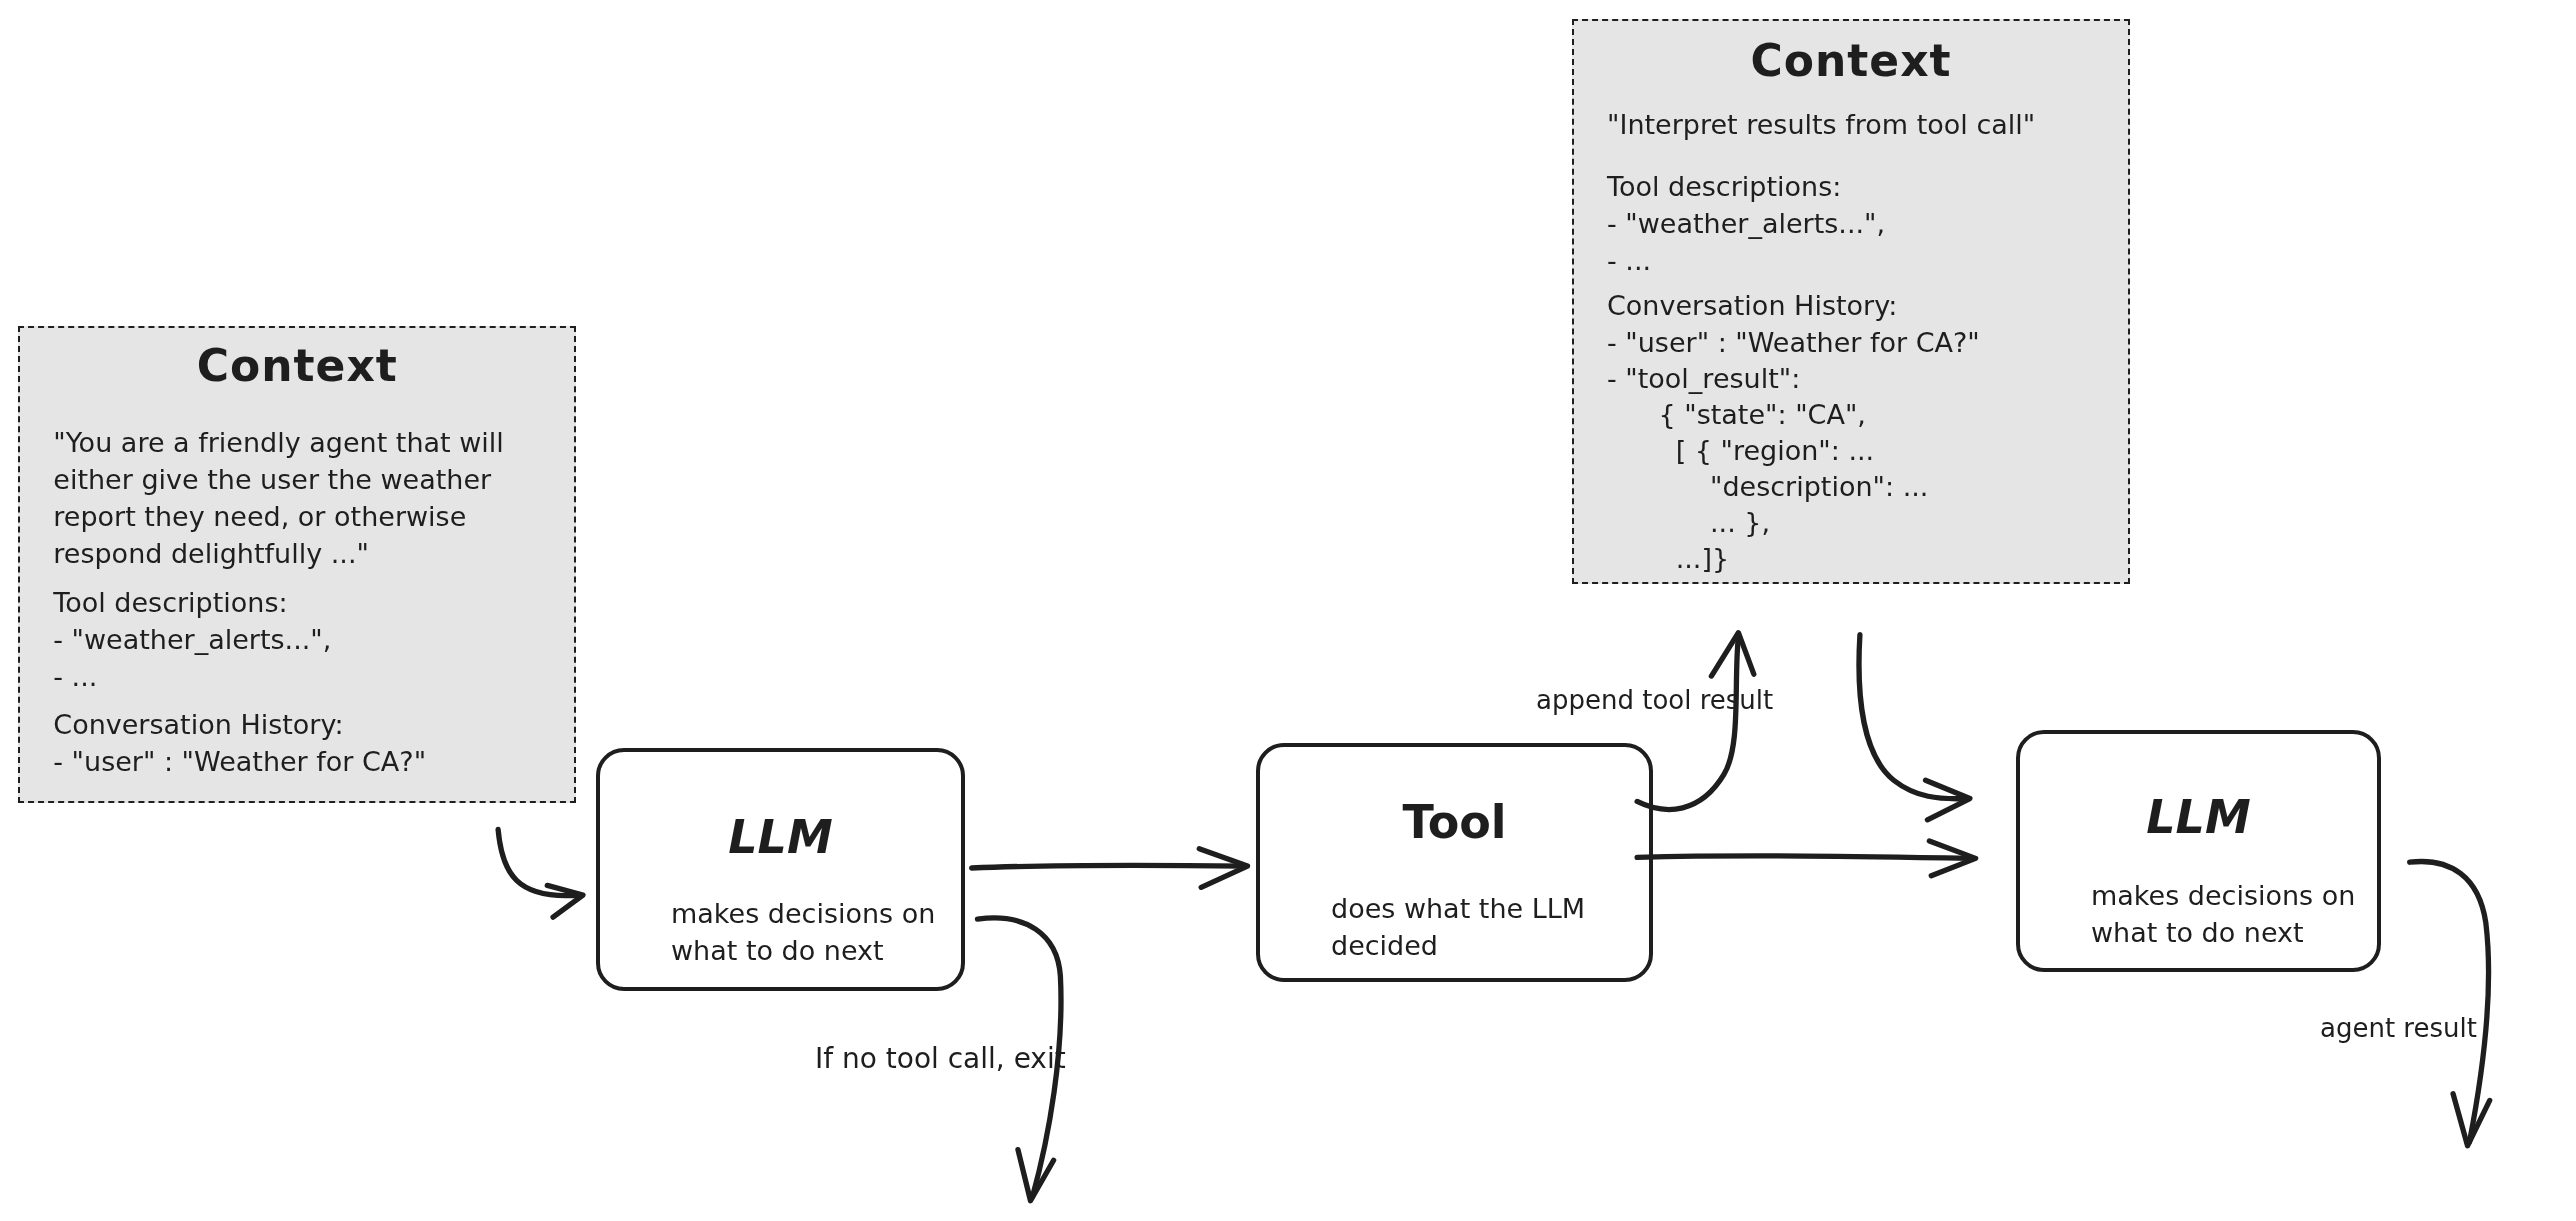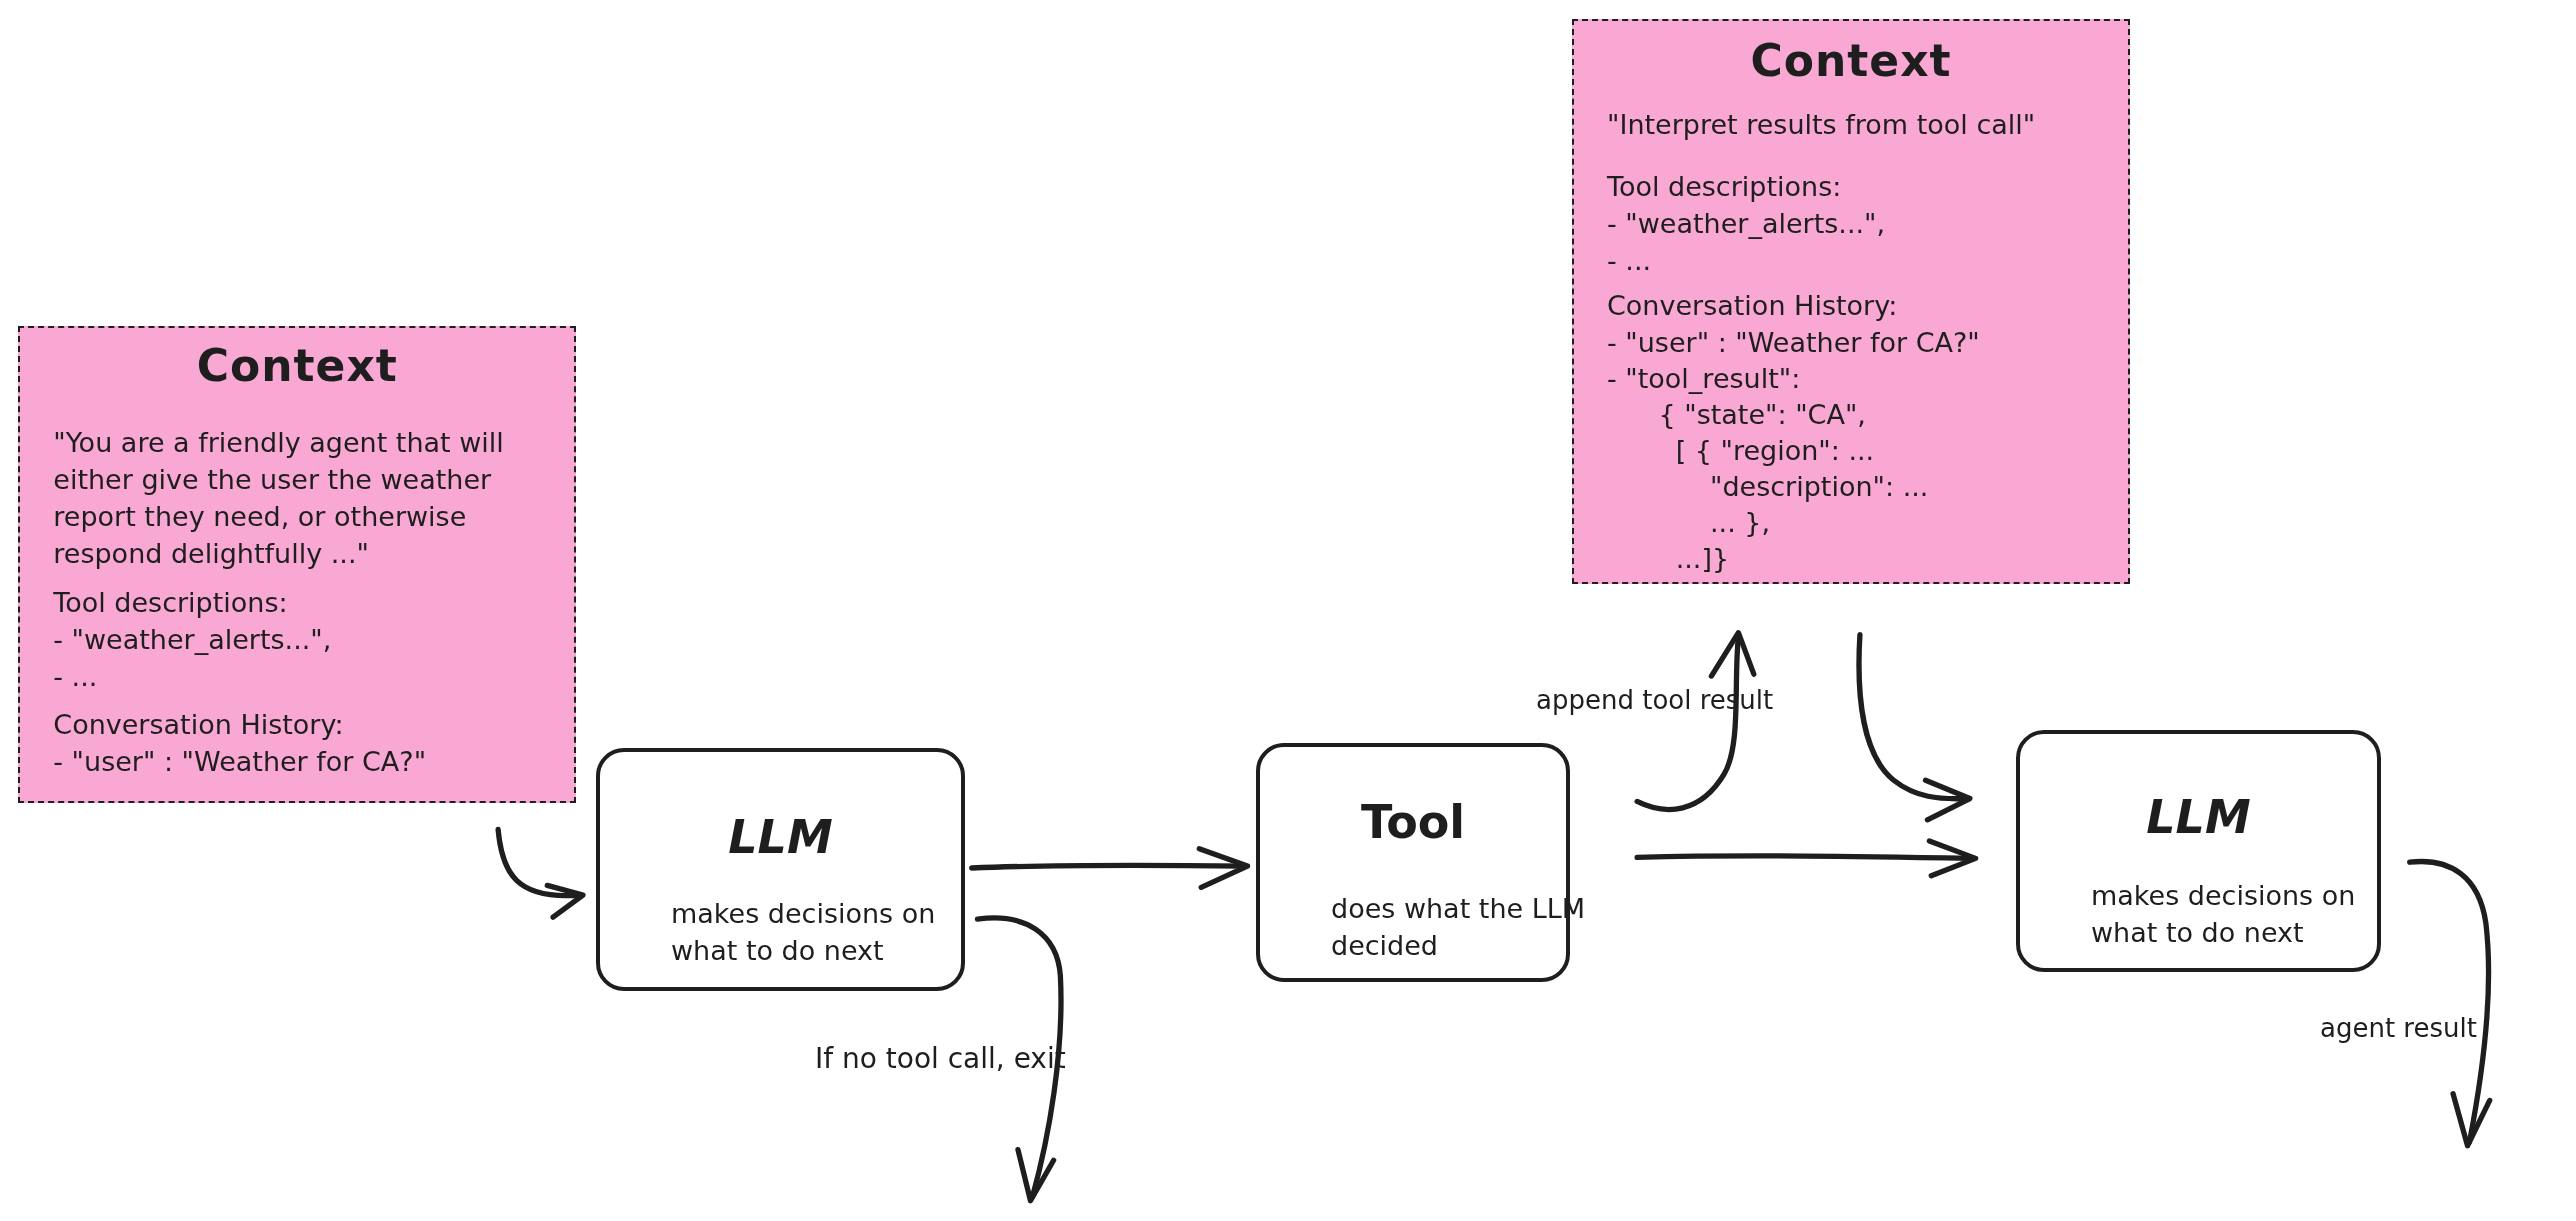--- a/index.html
+++ b/index.html
@@ -15,21 +15,21 @@
   #canvas {
     position: relative;
     width: 2576px;
     height: 1221px;
     background: #ffffff;
   }
   
   .ctx {
     position: absolute;
     border: 2.9px dashed #1e1e1e;
-    background: #f9a8d4;
+    background: #e5e5e5;
     box-sizing: border-box;
   }
   .ctx-title {
     text-align: center;
     font-size: 44px;
     font-weight: bold;
     letter-spacing: 1px;
   }
   .ctx-body {
     position: absolute;
@@ -137,21 +137,21 @@
         ...]}</div>
     </div>
   </div>
 
   <div id="node-llm1" class="node" style="left:596px; top:748px; width:369px; height:243px;">
     <div class="node-title italic">LLM</div>
     <div class="node-sub">makes decisions on
 what to do next</div>
   </div>
 
-  <div id="node-tool" class="node" style="left:1256px; top:743px; width:314px; height:239px;">
+  <div id="node-tool" class="node" style="left:1256px; top:743px; width:397px; height:239px;">
     <div class="node-title">Tool</div>
     <div class="node-sub">does what the LLM
 decided</div>
   </div>
 
   <div id="node-llm2" class="node" style="left:2016px; top:730px; width:365px; height:242px;">
     <div class="node-title italic">LLM</div>
     <div class="node-sub">makes decisions on
 what to do next</div>
   </div>

